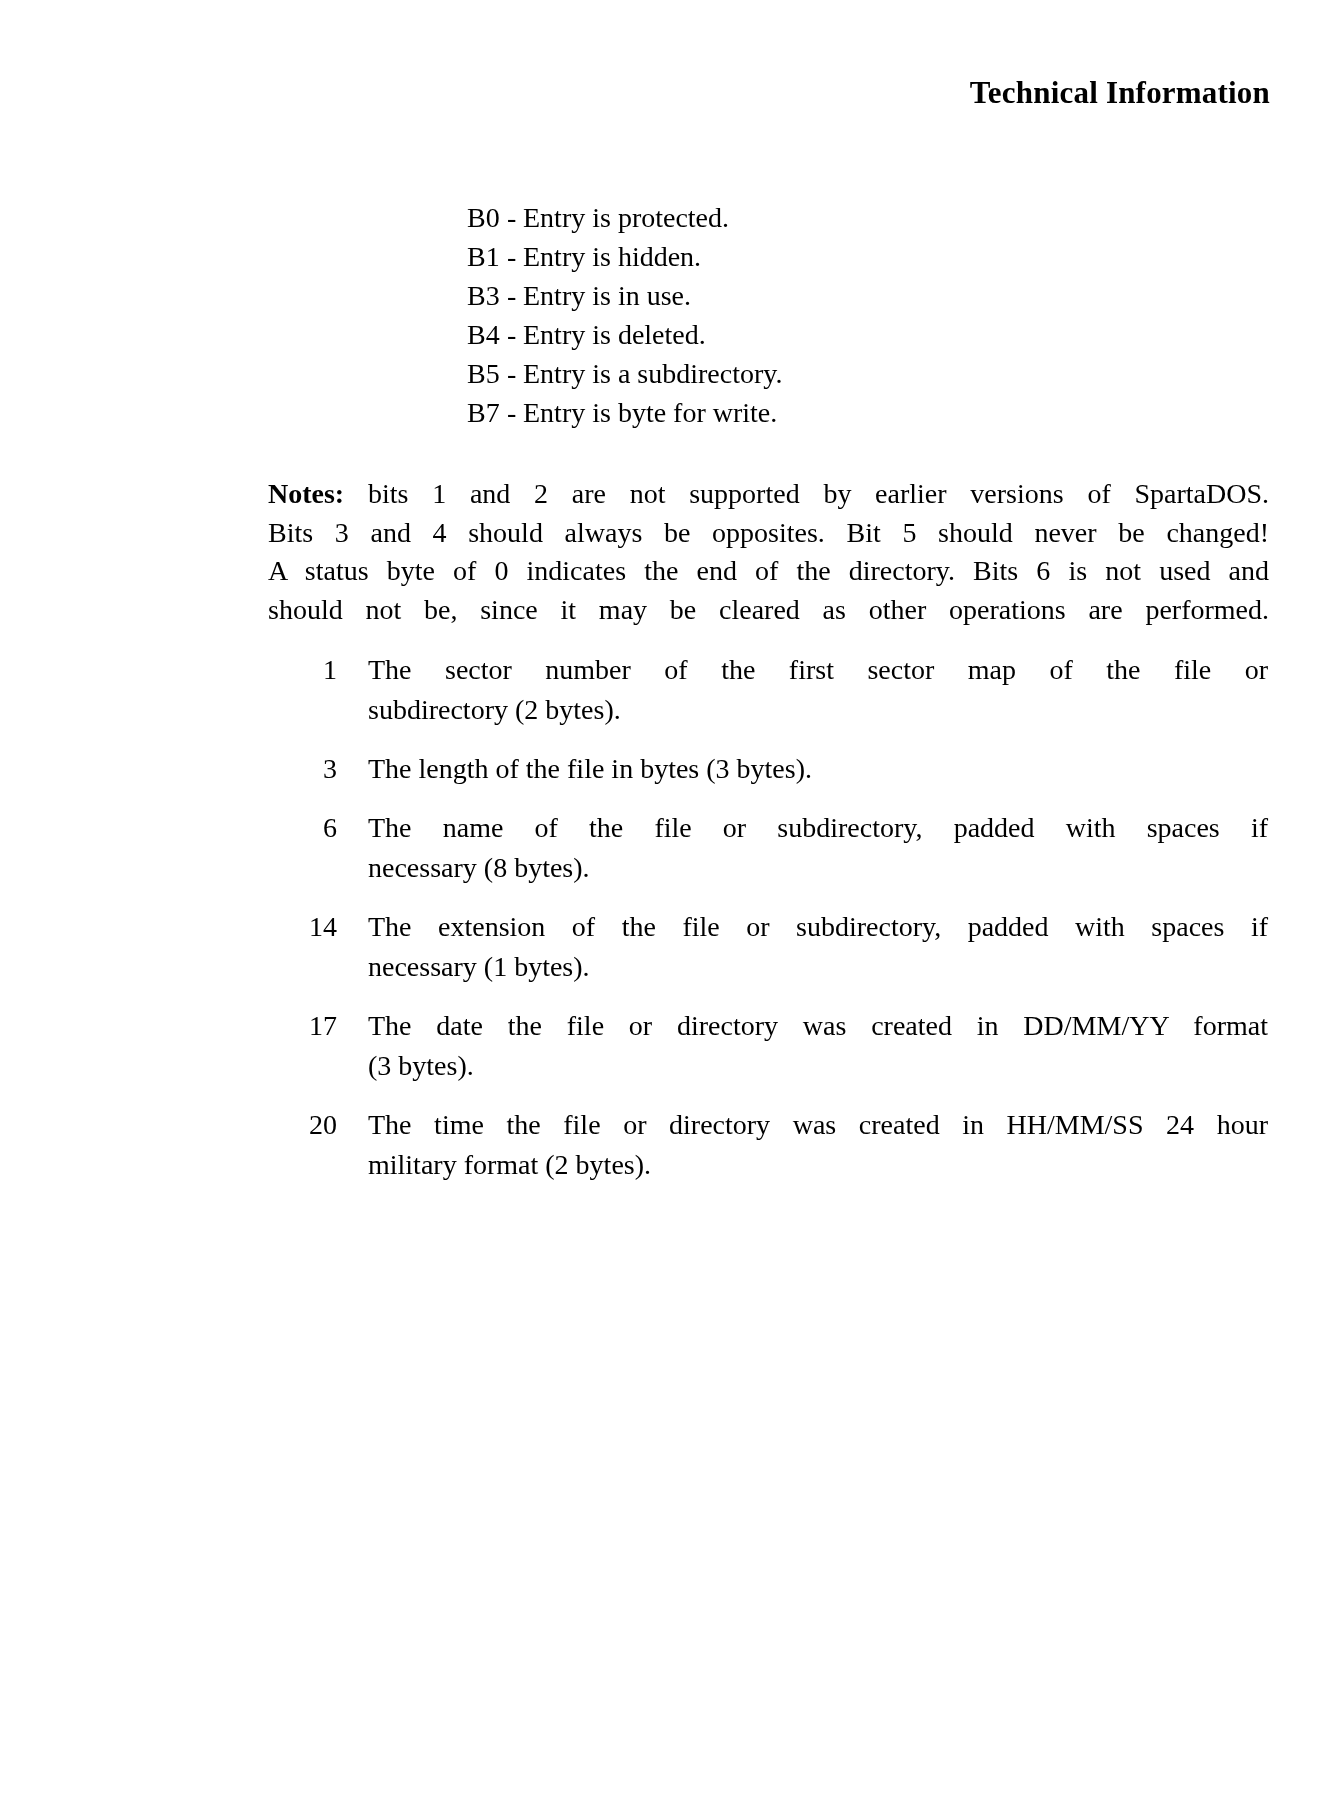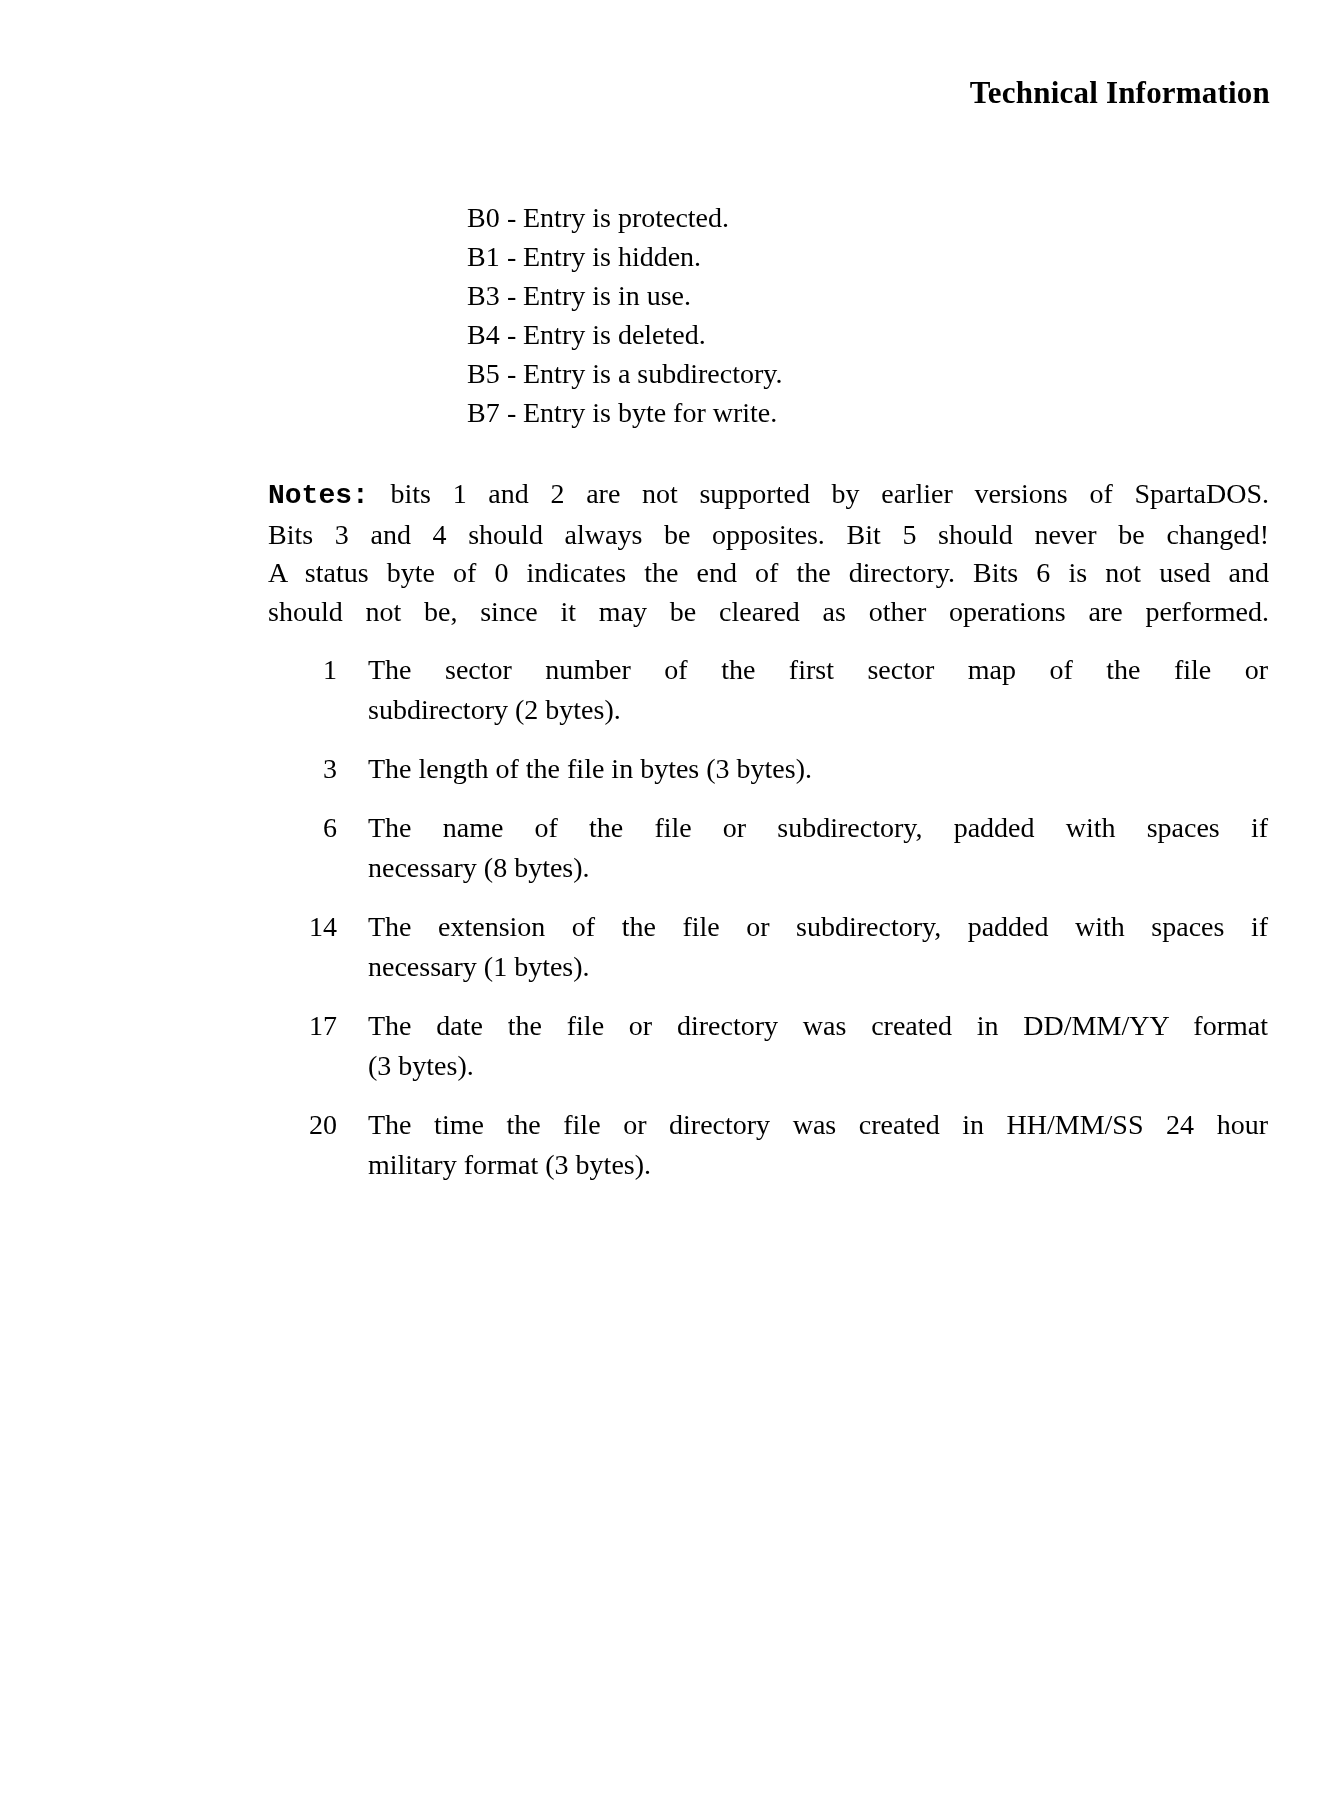--- a/index.html
+++ b/index.html
@@ -37,21 +37,21 @@
     left: 268px;
     top: 475px;
     width: 1001px;
     font-size: 28px;
     line-height: 38.5px;
   }
   .just {
     text-align: justify;
     text-align-last: justify;
   }
-  .notes-label { font-weight: 700; font-family: Liberation Mono, monospace; }
+  .notes-label { font-weight: 700; }
   .items {
     position: absolute;
     left: 300px;
     top: 650px;
     width: 968px;
     font-size: 28px;
     line-height: 40px;
   }
   .item { display: flex; align-items: flex-start; }
   .item + .item { margin-top: 19px; }
@@ -134,21 +134,21 @@
       <div class="itext">
         <div class="just">The date the file or directory was created in DD/MM/YY format</div>
         <div>(3 bytes).</div>
       </div>
     </div>
 
     <div class="item">
       <div class="num">20</div>
       <div class="itext">
         <div class="just">The time the file or directory was created in HH/MM/SS 24 hour</div>
-        <div>military format (3 bytes).</div>
+        <div>military format (2 bytes).</div>
       </div>
     </div>
 
   </div>
 
   <div class="page-number">7-5</div>
 
 </div>
 
 </body></html>

